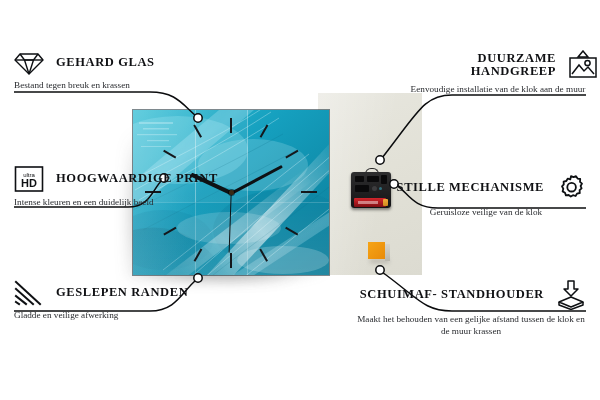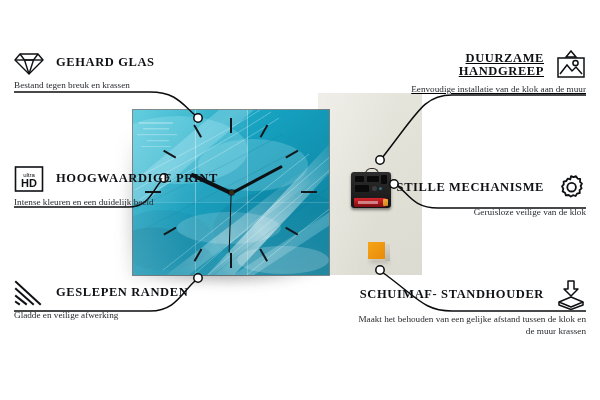--- a/index.html
+++ b/index.html
@@ -113,21 +113,21 @@
     font-weight:bold;font-size:12.5px;letter-spacing:.6px;
     color:#101114;line-height:13.5px;text-transform:uppercase;
   }
   .co-sub{
     font-family:"Liberation Serif", serif;
     font-size:9.2px;color:#2a2c30;line-height:11.5px;margin-top:4px;
   }
   .left .co-head{justify-content:flex-start;}
   .right .co-head{justify-content:flex-end;}
   .right .co-title{text-align:right;}
-  .right .co-sub{text-align:right;}
+  .right .co-sub{text-align:center;}
   .icon{flex:0 0 auto;display:block;}
 
   svg.connector{position:absolute;left:0;top:0;width:600px;height:400px;pointer-events:none;}
   .cline{fill:none;stroke:#0b0c0e;stroke-width:1.5;}
   .cdot{fill:#ffffff;stroke:#0b0c0e;stroke-width:1.5;}
 </style>
 </head>
 <body>
 
 <div id="stage">
@@ -320,21 +320,21 @@
       <svg class="icon" width="30" height="28" viewBox="0 0 30 28">
         <rect x="1.5" y="2" width="27" height="24" fill="none" stroke="#0e1013" stroke-width="1.6"></rect>
         <text x="15" y="12" font-family="Liberation Sans, sans-serif" font-size="6" text-anchor="middle" fill="#0e1013">ultra</text>
         <text x="15" y="22" font-family="Liberation Sans, sans-serif" font-size="11" font-weight="bold" text-anchor="middle" fill="#0e1013">HD</text>
       </svg>
       <div class="co-title">HOOGWAARDIGE PRINT</div>
     </div>
     <div class="co-sub">Intense kleuren en een duidelijk beeld</div>
   </div>
 
-  <div class="callout right" style="left:386px;top:50px;width:200px;text-decoration:underline;">
+  <div class="callout right" style="left:398px;top:50px;width:200px;">
     <div class="co-head">
       <div class="co-title">DUURZAME HANDGREEP</div>
       <svg class="icon" width="30" height="30" viewBox="0 0 30 30">
         <g fill="none" stroke="#0e1013" stroke-width="1.5">
           <path d="M15 1 L10 7 L20 7 Z"></path>
           <rect x="2" y="8" width="26" height="19"></rect>
           <path d="M4 24 L11 15 L16 21 L20 17 L26 24"></path>
           <circle cx="19.5" cy="13" r="2.6"></circle>
         </g>
       </svg>

